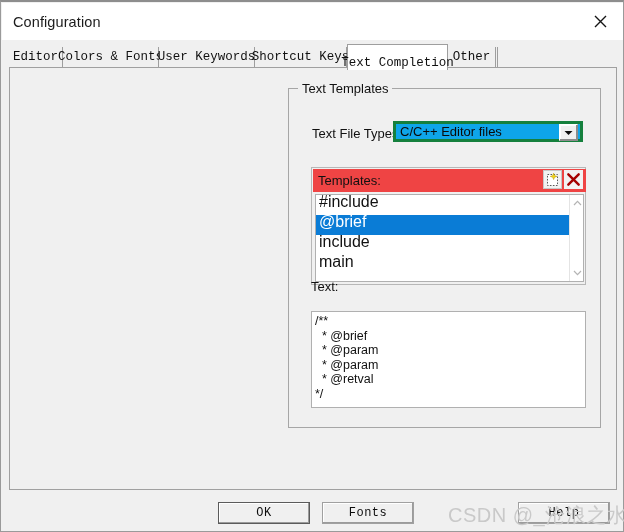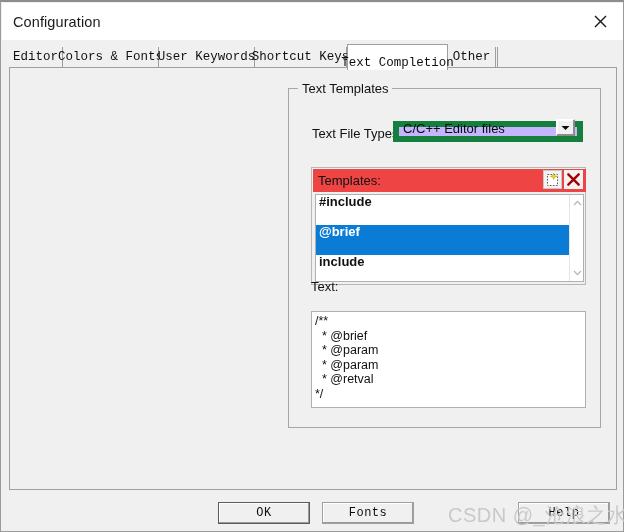--- a/index.html
+++ b/index.html
@@ -143,24 +143,24 @@
     color: #111111;
     white-space: nowrap;
   }
   .combo {
     position: absolute;
     left: 104px;
     top: 32px;
     width: 190px;
     height: 21px;
     box-sizing: border-box;
-    border: 6px solid #15803d;
-    background: #c4b5fd;
-    display: flex;
-    align-items: flex-end;
+    border: 3px solid #15803d;
+    background: #0ea5e9;
+    display: flex;
+    align-items: flex-start;
   }
   .combo-value {
     flex: 1 1 auto;
     padding-left: 4px;
     font-size: 13px;
     color: #0a0a0a;
     white-space: nowrap;
     overflow: hidden;
   }
   .combo-arrow {
@@ -238,28 +238,27 @@
     overflow: hidden;
   }
   .tpl-list-inner {
     position: absolute;
     left: 0; top: 0;
     right: 14px;
     bottom: 0;
     padding-top: 0px;
   }
   .tpl-item {
-    height: 30px;
+    height: 20px;
     line-height: 14.5px;
-    font-size: 13px;
+    font-size: 16px;
     color: #111111;
     padding-left: 3px;
     white-space: nowrap;
     cursor: default;
-    font-weight: bold;
   }
   .tpl-item.selected {
     background: #0a7cd6;
     color: #ffffff;
   }
   .vscroll {
     position: absolute;
     right: 0; top: 0;
     width: 14px;
     height: 100%;

